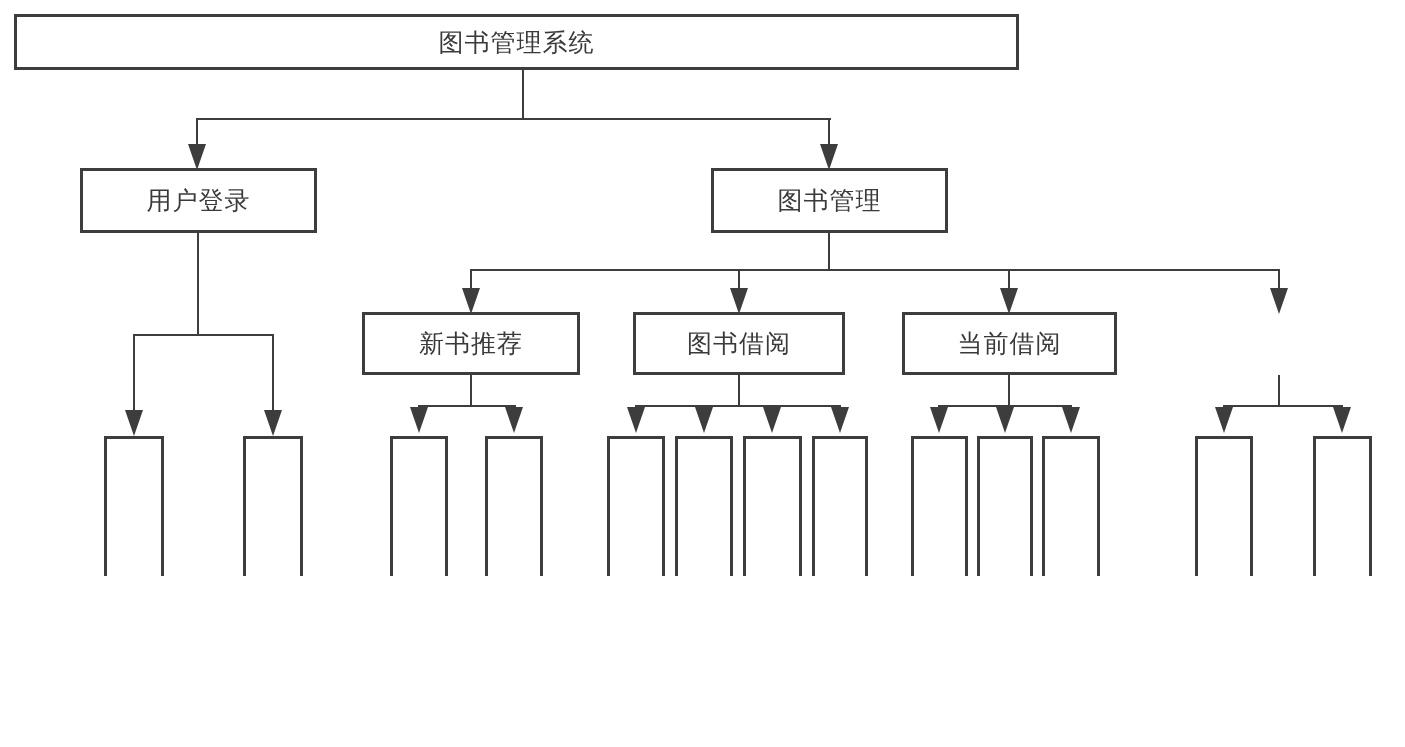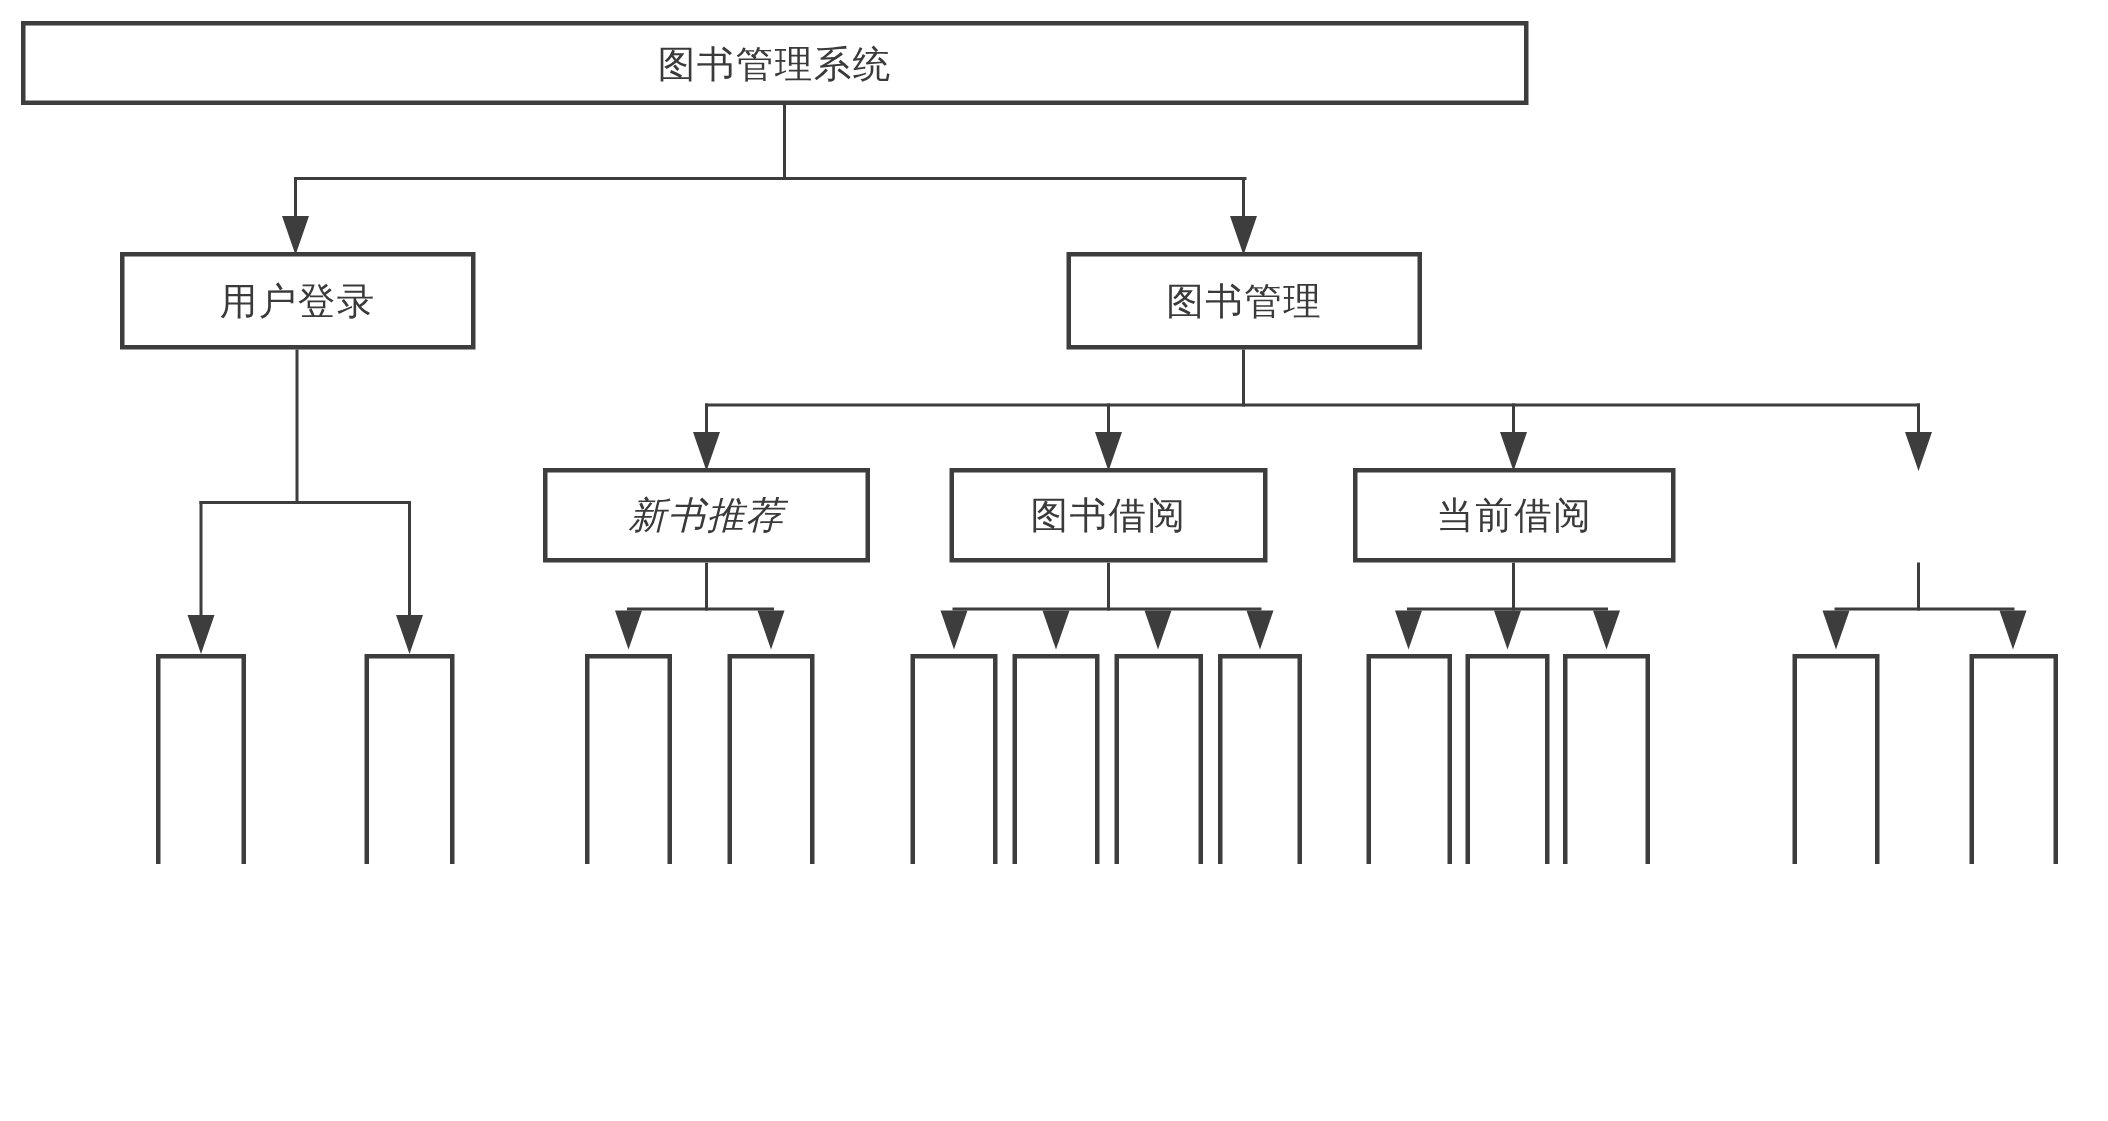--- a/index.html
+++ b/index.html
@@ -63,21 +63,21 @@
 </head>
 <body>
 
 <div id="canvas" style="--line: #3d3d3d; --text: #3a3a3a; --bg: #ffffff; --wm: #9c9c9c;">
 
   <div class="node" style="left:14px; top:14px; width:1005px; height:56px;">图书管理系统</div>
 
   <div class="node" style="left:80px; top:168px; width:237px; height:65px;">用户登录</div>
   <div class="node" style="left:711px; top:168px; width:237px; height:65px;">图书管理</div>
 
-  <div class="node" style="left:362px; top:312px; width:218px; height:63px;font-style:italic;">新书推荐</div>
+  <div class="node" style="left:362px; top:312px; width:218px; height:63px;">新书推荐</div>
   <div class="node" style="left:633px; top:312px; width:212px; height:63px;">图书借阅</div>
   <div class="node" style="left:902px; top:312px; width:215px; height:63px;">当前借阅</div>
 
   <div class="node leaf" style="left:104px; width:60px;">用户登录</div>
   <div class="node leaf" style="left:243px; width:60px;">注销登录</div>
 
   <div class="node leaf" style="left:390px; width:58px;">查询图书</div>
   <div class="node leaf" style="left:485px; width:58px;">借阅图书</div>
 
   <div class="node leaf" style="left:607px; width:58px;">查询图书</div>

